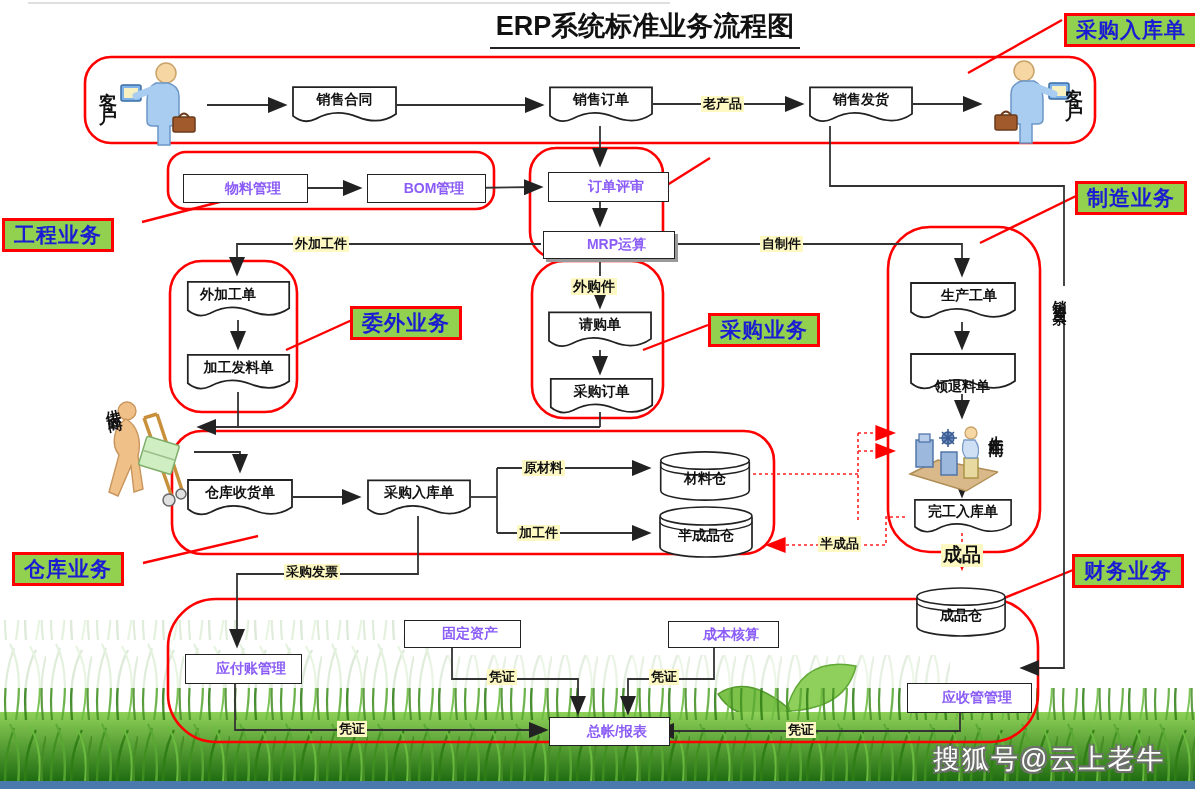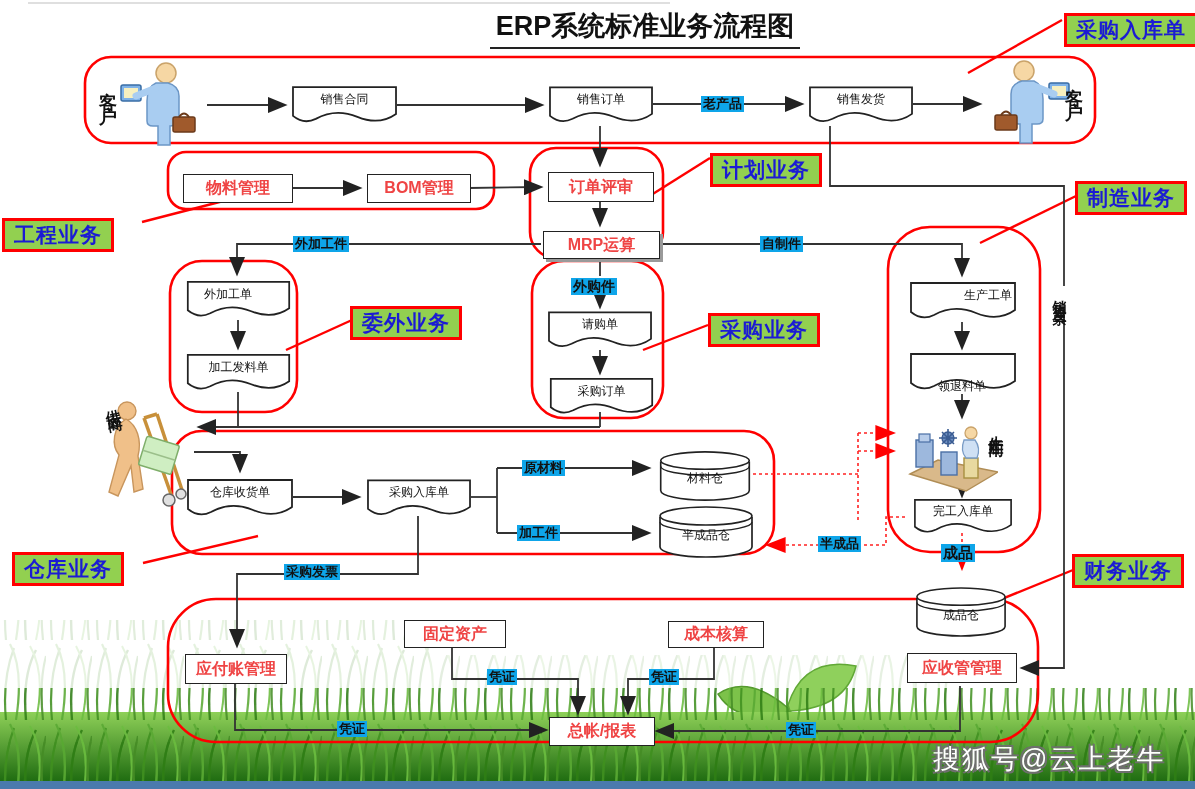--- a/index.html
+++ b/index.html
@@ -4,25 +4,25 @@
 <style>
   html,body{margin:0;padding:0;background:#fff;}
   #canvas{position:relative;width:1195px;height:789px;background:#fff;overflow:hidden;
           font-family:"Liberation Sans","DejaVu Sans",sans-serif;}
   #art{position:absolute;left:0;top:0;}
   .abs{position:absolute;}
   .title{left:420px;top:8px;width:450px;text-align:center;font-size:27px;font-weight:bold;color:#111;}
   .title span{display:inline-block;border-bottom:2.5px solid #222;padding:0 6px 3px;}
   .glabel{background:#92d050;border:3px solid #f00;color:#1b1bd4;font-size:21px;font-weight:bold;
           padding:2px 9px;letter-spacing:1px;white-space:nowrap;line-height:1.15;}
-  .nodebox{background:#fff;border:1.6px solid #222;font-size:16px;font-weight:bold;color:#ef4444;
-           display:flex;align-items:center;justify-content:center;white-space:nowrap;}
+  .nodebox{background:#fff;border:1.6px solid #222;font-size:14px;font-weight:bold;color:#8b5cf6;
+           display:flex;align-items:center;justify-content:center;white-space:nowrap;padding-left:15px;}
   .shadow{box-shadow:3px 3px 0 0 #9a9a9a;}
-  .doctext,.cyltext{font-size:12px;font-weight:normal;color:#111;text-align:center;white-space:nowrap;}
-  .edge{font-size:13px;font-weight:bold;color:#111;background:#0ea5e9;padding:0 2px;white-space:nowrap;line-height:1.2;}
+  .doctext,.cyltext{font-size:14px;font-weight:bold;color:#111;text-align:center;white-space:nowrap;}
+  .edge{font-size:13px;font-weight:bold;color:#111;background:#fef9c3;padding:0 2px;white-space:nowrap;line-height:1.2;}
   .vlabel{writing-mode:vertical-rl;text-orientation:upright;font-weight:bold;color:#111;white-space:nowrap;}
   .watermark{left:933px;top:741px;font-size:27px;font-weight:normal;color:#fff;letter-spacing:2px;
              text-shadow:-2px -2px 0 #6f6f6f,2px -2px 0 #6f6f6f,-2px 2px 0 #6f6f6f,2px 2px 0 #6f6f6f;}
   .bluebar{left:0;top:781px;width:1195px;height:8px;background:#4a7aad;}
 </style>
 </head>
 <body>
 
 <div id="canvas">
 
@@ -196,64 +196,63 @@
         </g>
     <use href="#trolleyman" x="0" y="0" width="90" height="110" transform="translate(100,400)"></use>
     <use href="#factory" x="0" y="0" width="90" height="70" transform="translate(908,422)"></use>
   </g>
 </svg>
 
 <div class="abs title"><span>ERP系统标准业务流程图</span></div>
 <div class="abs watermark">搜狐号@云上老牛</div>
 
 <div class="abs glabel" style="left:1064px;top:13px">采购入库单</div>
-<div class="abs glabel" style="left:710px;top:153px">计划业务</div>
 <div class="abs glabel" style="left:2px;top:218px">工程业务</div>
 <div class="abs glabel" style="left:1075px;top:181px">制造业务</div>
 <div class="abs glabel" style="left:350px;top:306px">委外业务</div>
 <div class="abs glabel" style="left:708px;top:313px">采购业务</div>
 <div class="abs glabel" style="left:12px;top:552px">仓库业务</div>
 <div class="abs glabel" style="left:1072px;top:554px">财务业务</div>
 
 <div class="abs nodebox" style="left:183px;top:174px;width:108px;height:27px">物料管理</div>
 <div class="abs nodebox" style="left:367px;top:174px;width:102px;height:27px">BOM管理</div>
 <div class="abs nodebox" style="left:548px;top:172px;width:104px;height:28px">订单评审</div>
 <div class="abs nodebox shadow" style="left:543px;top:231px;width:115px;height:26px">MRP运算</div>
 <div class="abs nodebox" style="left:185px;top:654px;width:100px;height:28px">应付账管理</div>
 <div class="abs nodebox" style="left:404px;top:620px;width:100px;height:26px">固定资产</div>
 <div class="abs nodebox" style="left:668px;top:621px;width:94px;height:25px">成本核算</div>
 <div class="abs nodebox" style="left:549px;top:717px;width:104px;height:27px">总帐/报表</div>
-<div class="abs nodebox" style="left:907px;top:653px;width:108px;height:28px">应收管管理</div>
+<div class="abs nodebox" style="left:907px;top:683px;width:108px;height:28px">应收管管理</div>
 
 <div class="abs doctext" style="left:292px;top:91px;width:105px">销售合同</div>
 <div class="abs doctext" style="left:549px;top:91px;width:104px">销售订单</div>
 <div class="abs doctext" style="left:809px;top:91px;width:104px">销售发货</div>
 <div class="abs doctext" style="left:186px;top:286px;width:84px">外加工单</div>
 <div class="abs doctext" style="left:184px;top:359px;width:109px">加工发料单</div>
 <div class="abs doctext" style="left:548px;top:316px;width:104px">请购单</div>
 <div class="abs doctext" style="left:548px;top:383px;width:107px">采购订单</div>
-<div class="abs doctext" style="left:935px;top:287px;width:106px">生产工单</div>
+<div class="abs doctext" style="left:916px;top:287px;width:106px">生产工单</div>
 <div class="abs doctext" style="left:910px;top:378px;width:104px">领退料单</div>
 <div class="abs doctext" style="left:907px;top:503px;width:112px">完工入库单</div>
 <div class="abs doctext" style="left:187px;top:484px;width:106px">仓库收货单</div>
 <div class="abs doctext" style="left:367px;top:484px;width:104px">采购入库单</div>
 
 <div class="abs cyltext" style="left:657px;top:470px;width:96px">材料仓</div>
 <div class="abs cyltext" style="left:657px;top:527px;width:98px">半成品仓</div>
 <div class="abs cyltext" style="left:915px;top:607px;width:92px">成品仓</div>
 
 <div class="abs edge" style="left:701px;top:96px">老产品</div>
 <div class="abs edge" style="left:293px;top:236px">外加工件</div>
 <div class="abs edge" style="left:760px;top:236px">自制件</div>
 <div class="abs edge" style="left:571px;top:278px;font-size:14px">外购件</div>
 <div class="abs edge" style="left:522px;top:460px">原材料</div>
 <div class="abs edge" style="left:517px;top:525px">加工件</div>
 <div class="abs edge" style="left:284px;top:564px">采购发票</div>
 <div class="abs edge" style="left:818px;top:536px">半成品</div>
-<div class="abs edge" style="left:941px;top:544px;font-size:15px">成品</div>
+<div class="abs edge" style="left:941px;top:544px;font-size:19px">成品</div>
 <div class="abs edge" style="left:337px;top:721px">凭证</div>
 <div class="abs edge" style="left:487px;top:669px">凭证</div>
 <div class="abs edge" style="left:649px;top:669px">凭证</div>
 <div class="abs edge" style="left:786px;top:722px">凭证</div>
 
 <div class="abs vlabel" style="left:96px;top:78px;font-size:18px;letter-spacing:14px">客户</div>
 <div class="abs vlabel" style="left:1062px;top:74px;font-size:18px;letter-spacing:14px">客户</div>
 <div class="abs vlabel" style="left:100px;top:398px;font-size:15px;letter-spacing:3px;transform:rotate(-12deg)">供应商</div>
 <div class="abs vlabel" style="left:986px;top:424px;font-size:15px;letter-spacing:2px">生产车间</div>
 <div class="abs vlabel" style="left:1051px;top:286px;font-size:14px;letter-spacing:4px;background:#fff;padding:3px 0">销售发票</div>

